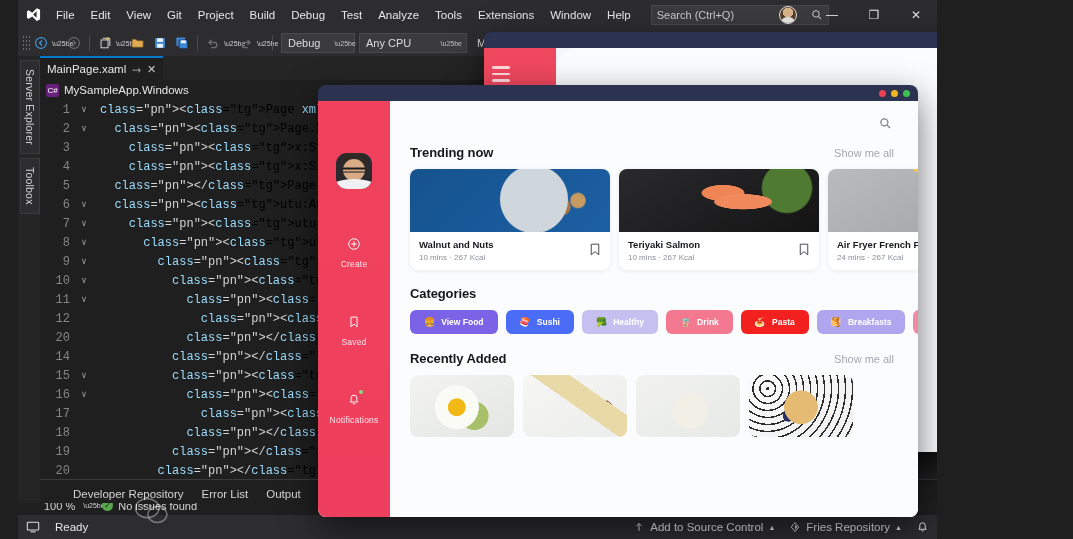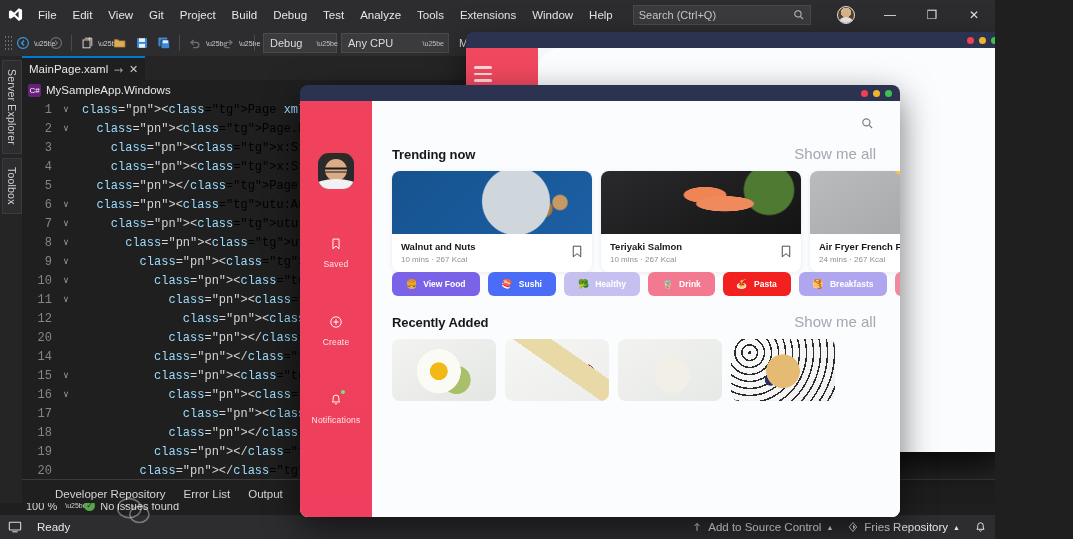--- a/index.html
+++ b/index.html
@@ -2,21 +2,21 @@
 <html><head>
 <meta charset="utf-8">
 <style>
   * { box-sizing: border-box; margin: 0; padding: 0; }
   html, body {
     width: 1073px; height: 539px;
     overflow: hidden;
     font-family: "Liberation Sans", sans-serif;
     background: #1f1f1f;
   }
-  #root { position: relative; width: 995px; height: 539px; overflow: hidden; }
+  #root { position: relative; width: 919px; height: 539px; overflow: hidden; margin-left: 18px; }
 
   
   .vs-shell { position: absolute; inset: 0; background: #1f1f1f; }
 
   .vs-titlebar {
     position: absolute; top: 0; left: 0; right: 0; height: 30px;
     background: #2d2d30; display: flex; align-items: center;
     border-bottom: 1px solid #2d2d30;
   }
   .vs-logo {
@@ -233,21 +233,21 @@
     padding: 0 0 0 0; position: relative; overflow: hidden;
   }
   .sheet-top { height: 44px; display: flex; align-items: center; justify-content: flex-end; padding-right: 26px; }
   .sheet-top .mg { width: 13px; height: 13px; opacity: .75; }
 
   .sec-head {
     display: flex; align-items: baseline; justify-content: space-between;
     padding: 0 24px 0 20px; margin-bottom: 9px;
   }
   .sec-title { font-size: 13px; font-weight: 700; color: #16171a; letter-spacing: -.1px; }
-  .sec-link { font-size: 15px; color: #a3a7b0; }
+  .sec-link { font-size: 11px; color: #a3a7b0; }
 
   .card-row { display: flex; gap: 9px; padding-left: 20px; }
   .food-card {
     width: 200px; flex: 0 0 200px; background: #fff; border-radius: 8px; overflow: hidden;
     box-shadow: 0 1px 4px rgba(20,24,40,.08);
   }
   .food-card .ph { height: 63px; position: relative; }
   .food-card .meta { padding: 7px 9px 8px; position: relative; }
   .food-card .nm { font-size: 9.5px; font-weight: 600; color: #17181b; }
   .food-card .sub { font-size: 8px; color: #8c9099; margin-top: 3px; }
@@ -640,34 +640,34 @@
             <div class="face"></div>
             <div class="glasses"></div>
             <div class="shirt"></div>
         </div>
         <div class="rail-items">
 
 
           <div class="rail-item">
             <div class="rail-pill">
               <svg class="ic" viewBox="0 0 16 16">
-                <path d="M4.5 2.4h7v11l-3.5-3-3.5 3z" fill="none" stroke="#ffffff" stroke-width="1.1"></path>
+                <circle cx="8" cy="8" r="6" fill="none" stroke="#ffffff" stroke-width="1.1"></circle>
+                <path d="M8 5v6M5 8h6" stroke="#ffffff" stroke-width="1.1"></path>
               </svg>
             </div>
-            <div class="rail-lbl">Saved</div>
+            <div class="rail-lbl">Create</div>
           </div>
 
           <div class="rail-item">
             <div class="rail-pill">
               <svg class="ic" viewBox="0 0 16 16">
-                <circle cx="8" cy="8" r="6" fill="none" stroke="#ffffff" stroke-width="1.1"></circle>
-                <path d="M8 5v6M5 8h6" stroke="#ffffff" stroke-width="1.1"></path>
+                <path d="M4.5 2.4h7v11l-3.5-3-3.5 3z" fill="none" stroke="#ffffff" stroke-width="1.1"></path>
               </svg>
             </div>
-            <div class="rail-lbl">Create</div>
+            <div class="rail-lbl">Saved</div>
           </div>
 
           <div class="rail-item">
             <div class="rail-pill">
               <span class="badge-dot"></span>
               <svg class="ic" viewBox="0 0 16 16">
                 <path d="M8 2.4a3.3 3.3 0 0 1 3.3 3.3v2.9l1 1.6H3.7l1-1.6V5.7A3.3 3.3 0 0 1 8 2.4z" fill="none" stroke="#ffffff" stroke-width="1.1"></path>
                 <path d="M6.7 11.8a1.4 1.4 0 0 0 2.6 0" fill="none" stroke="#ffffff" stroke-width="1.1"></path>
               </svg>
             </div>
@@ -713,20 +713,23 @@
             </div>
             <div class="food-card">
               <div class="ph ph-fries"></div>
               <div class="meta">
                 <div class="nm">Air Fryer French Fries</div>
                 <div class="sub">24 mins · 267 Kcal</div>
               </div>
             </div>
           </div>
 
+        <div class="sec-head" style="margin-top:16px">
+          <span class="sec-title">Categories</span>
+        </div>
         <div class="chips" id="chips-row">
             <div class="chip" style="background: rgb(123, 99, 232);">
               <span class="em">🍔</span>
               <span>View Food</span>
             </div>
             <div class="chip" style="background: rgb(74, 108, 247);">
               <span class="em">🍣</span>
               <span>Sushi</span>
             </div>
             <div class="chip" style="background: rgb(198, 192, 240);">

